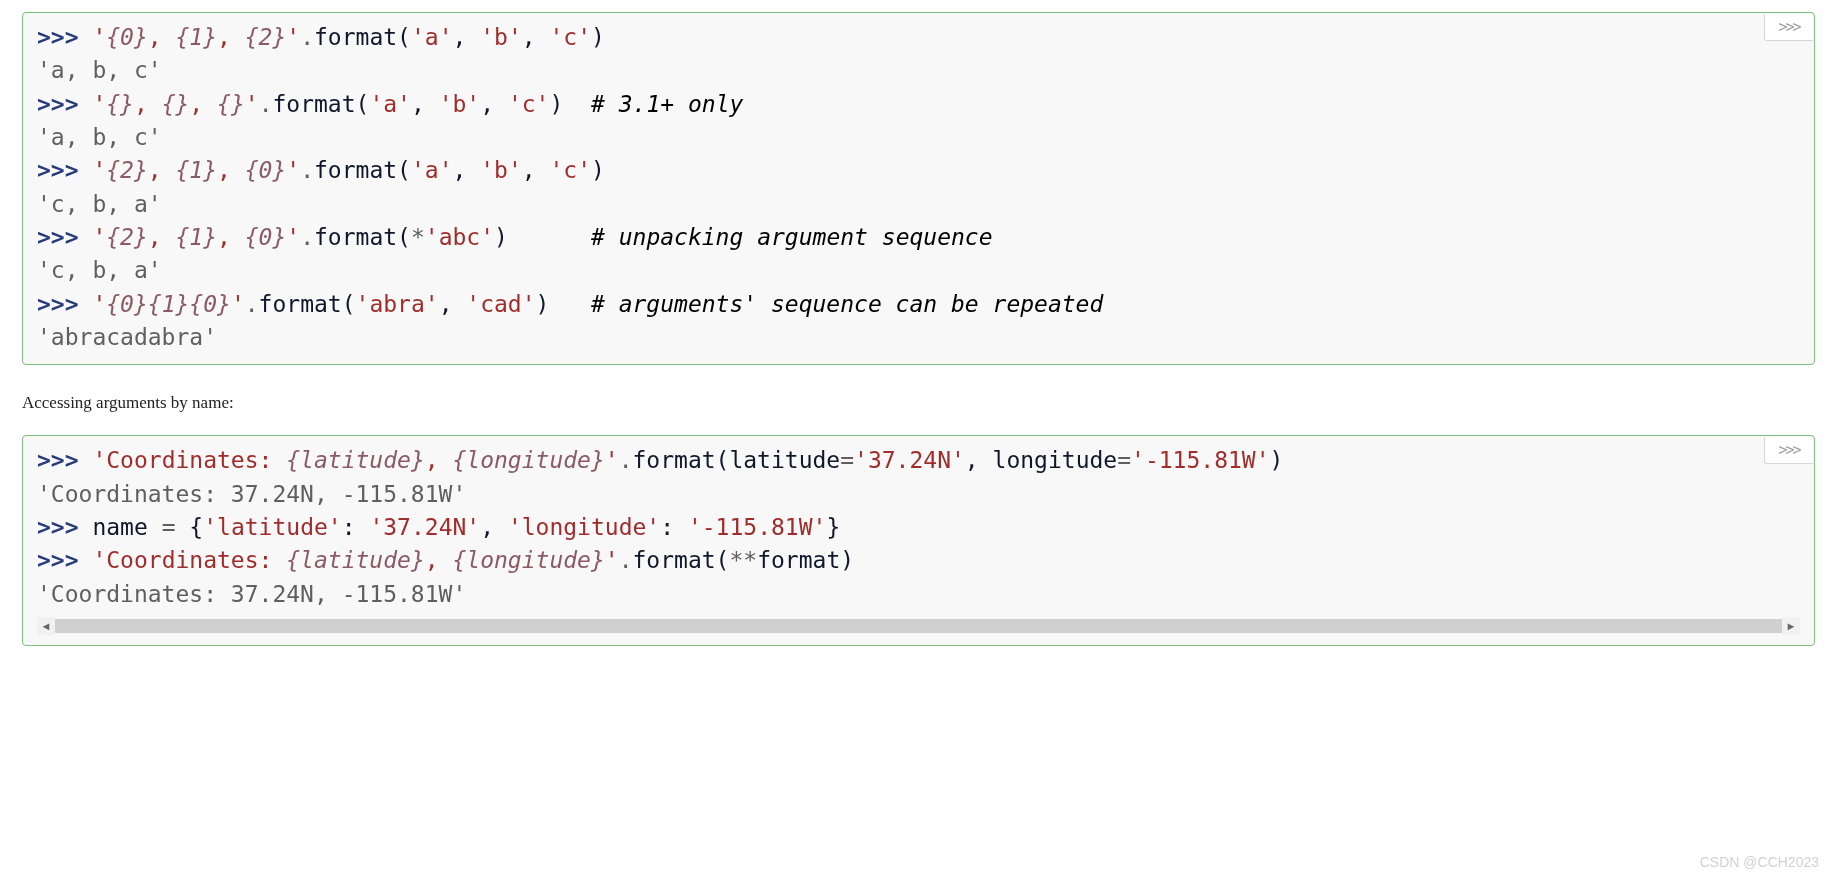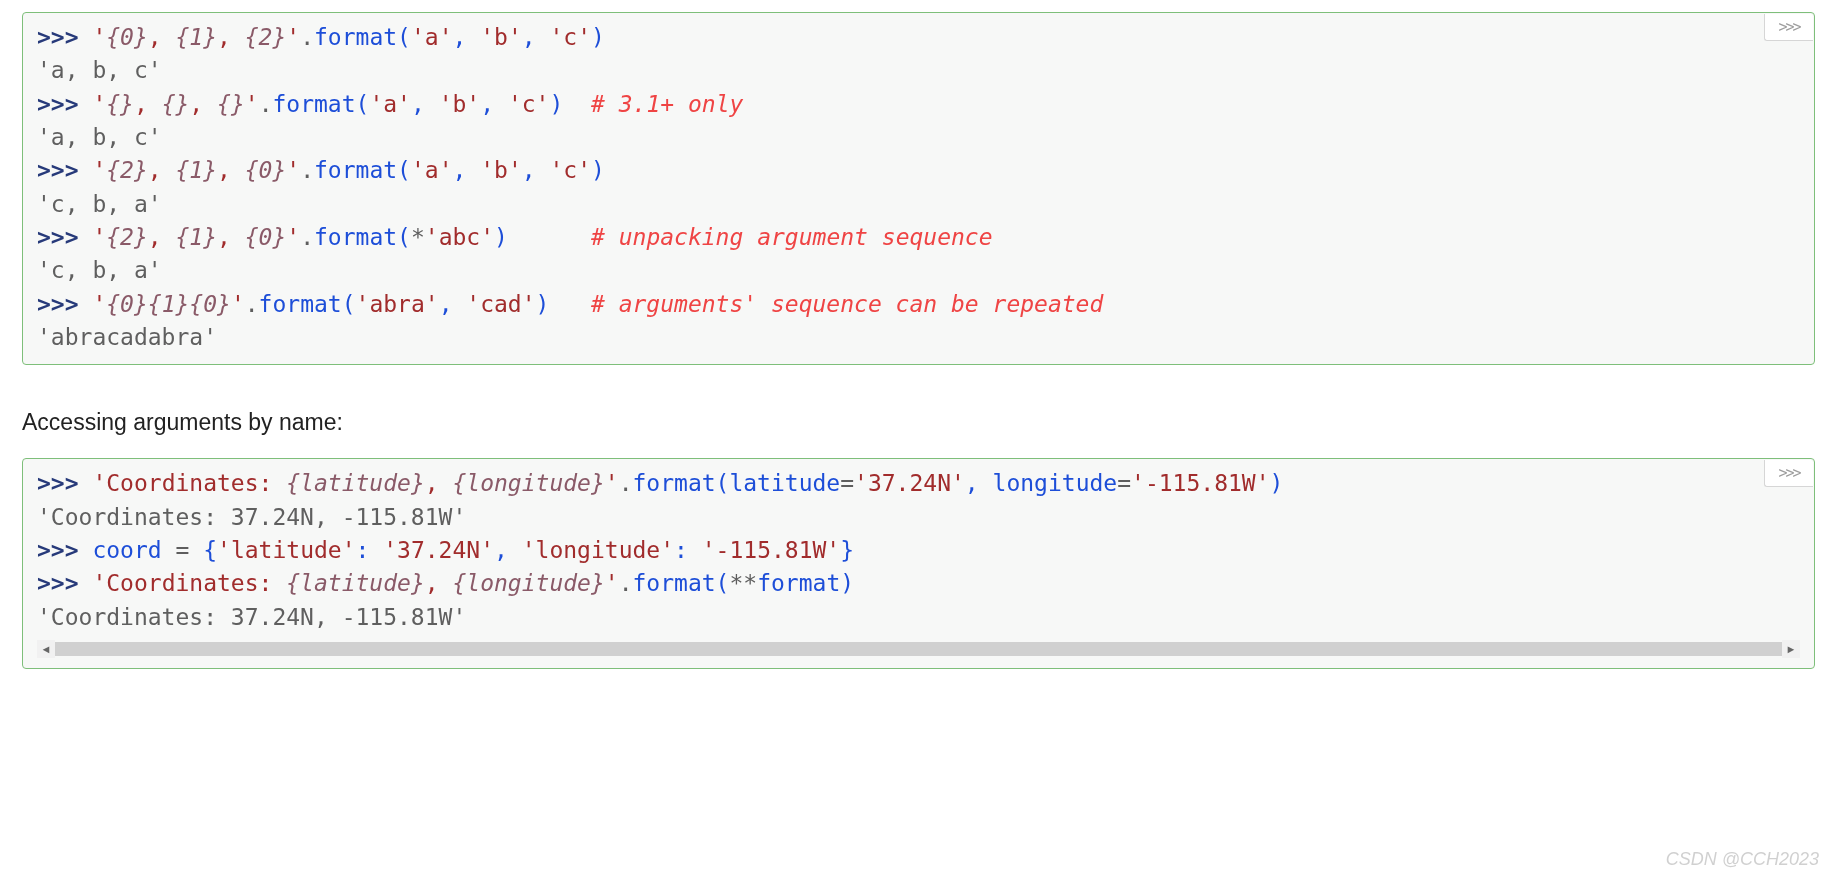--- a/index.html
+++ b/index.html
@@ -24,27 +24,28 @@
     margin: 0;
     font-family: "DejaVu Sans Mono", Menlo, Consolas, monospace;
     font-size: 23px;
     line-height: 1.45;
     white-space: pre;
   }
   .prompt { color: #273a7a; font-weight: 600; }
   .op    { color: #5e5e5e; }
   .str   { color: #a12c2c; }
   .fmt   { color: #8a5a68; font-style: italic; font-weight: 500;}
-  .name  { color: #1d4ed8; }
+  .name  { color: #0f172a; }
   .output{ color: #5f5f5f; }
-  .comment{ color: #ef4444; font-style: italic; }
+  .comment{ color: #000000; font-style: italic; }
   .section-text {
-    font-size: 23px;
-    margin: 44px 0 22px 0;
+    font-size: 17px;
+    margin: 28px 0 22px 0;
     color: #222;
+    font-family: Liberation Serif, serif;
   }
   .run-badge {
     position: absolute;
     top: 1px;
     right: 1px;
     width: 48px;
     height: 26px;
     background: #ffffff;
     border: 1px solid #d6d6d6;
     border-top: none;
@@ -56,25 +57,24 @@
     color: #9e9e9e;
     font-family: monospace;
     font-size: 15px;
     letter-spacing: -2px;
     cursor: pointer;
   }
   .watermark {
     position: fixed;
     right: 18px;
     bottom: 6px;
-    font-size: 18px;
+    font-size: 14px;
     color: rgba(120,120,120,0.35);
     pointer-events: none;
     font-family: Arial, sans-serif;
-    font-style: italic;
   }
   
   .with-scroll .hscroll {
     height: 18px;
     display: flex;
     align-items: center;
     margin-top: 6px;
   }
   .with-scroll .hscroll .arrow {
     width: 18px;
@@ -108,21 +108,21 @@
 <span class="prompt">&gt;&gt;&gt; </span><span class="str">'</span><span class="fmt">{0}{1}{0}</span><span class="str">'</span><span class="op">.</span><span class="name">format(</span><span class="str">'abra'</span><span class="name">, </span><span class="str">'cad'</span><span class="name">)   </span><span class="comment"># arguments' sequence can be repeated</span>
 <span class="output">'abracadabra'</span></pre>
 </div>
 
 <p class="section-text">Accessing arguments by name:</p>
 
 <div class="code-block with-scroll">
   <div class="run-badge">&gt;&gt;&gt;</div>
   <pre id="pre2"><span class="prompt">&gt;&gt;&gt; </span><span class="str">'Coordinates: </span><span class="fmt">{latitude}</span><span class="str">, </span><span class="fmt">{longitude}</span><span class="str">'</span><span class="op">.</span><span class="name">format(latitude</span><span class="op">=</span><span class="str">'37.24N'</span><span class="name">, longitude</span><span class="op">=</span><span class="str">'-115.81W'</span><span class="name">)</span>
 <span class="output">'Coordinates: 37.24N, -115.81W'</span>
-<span class="prompt">&gt;&gt;&gt; </span><span class="name">coord </span><span class="op">= </span><span class="name">{</span><span class="str">'latitude'</span><span class="name">: </span><span class="str">'37.24N'</span><span class="name">, </span><span class="str">'longitude'</span><span class="name">: </span><span class="str">'-115.81W'</span><span class="name">}</span>
+<span class="prompt">&gt;&gt;&gt; </span><span class="name">name </span><span class="op">= </span><span class="name">{</span><span class="str">'latitude'</span><span class="name">: </span><span class="str">'37.24N'</span><span class="name">, </span><span class="str">'longitude'</span><span class="name">: </span><span class="str">'-115.81W'</span><span class="name">}</span>
 <span class="prompt">&gt;&gt;&gt; </span><span class="str">'Coordinates: </span><span class="fmt">{latitude}</span><span class="str">, </span><span class="fmt">{longitude}</span><span class="str">'</span><span class="op">.</span><span class="name">format(</span><span class="op">**</span><span class="name">format)</span>
 <span class="output">'Coordinates: 37.24N, -115.81W'</span></pre>
   <div class="hscroll">
     <div class="arrow">◄</div>
     <div class="track"></div>
     <div class="arrow">►</div>
   </div>
 </div>
 
 <div class="watermark">CSDN @CCH2023</div>

